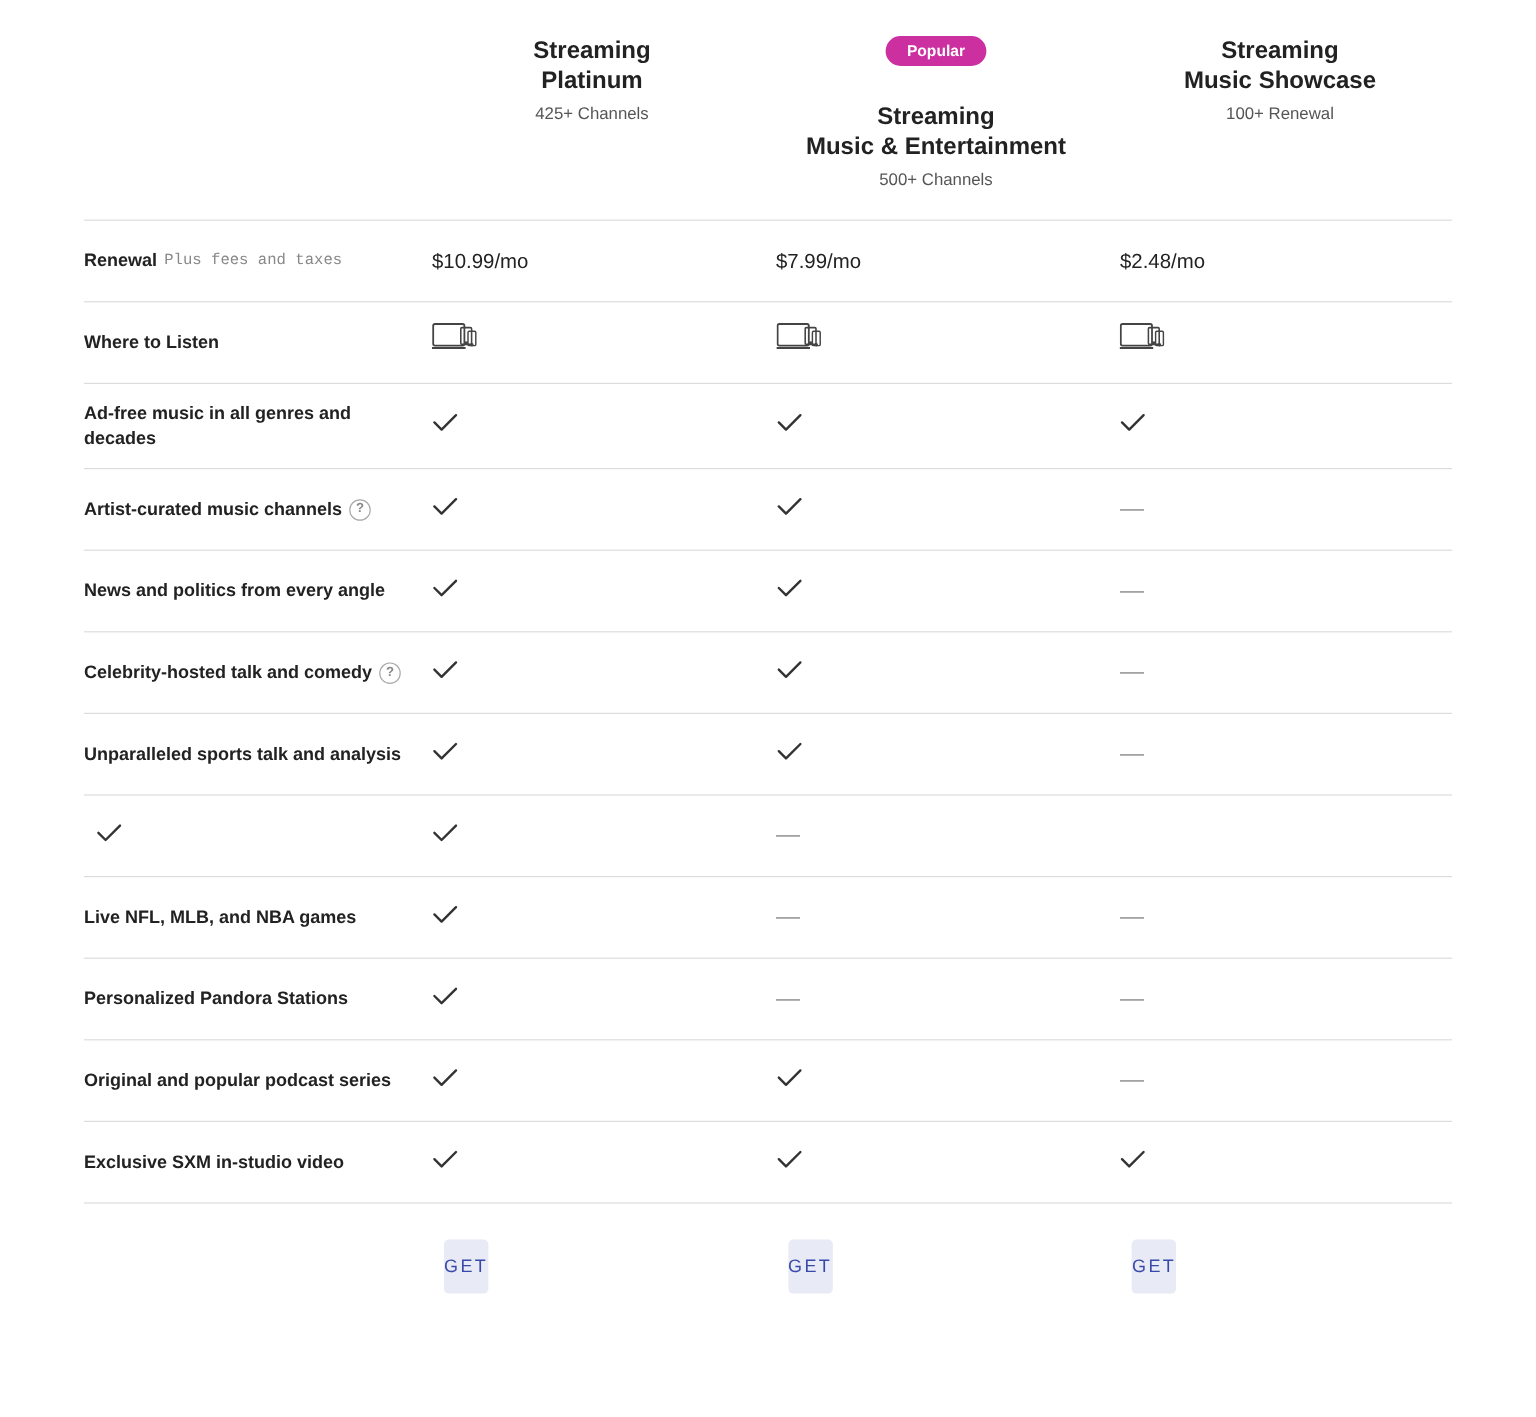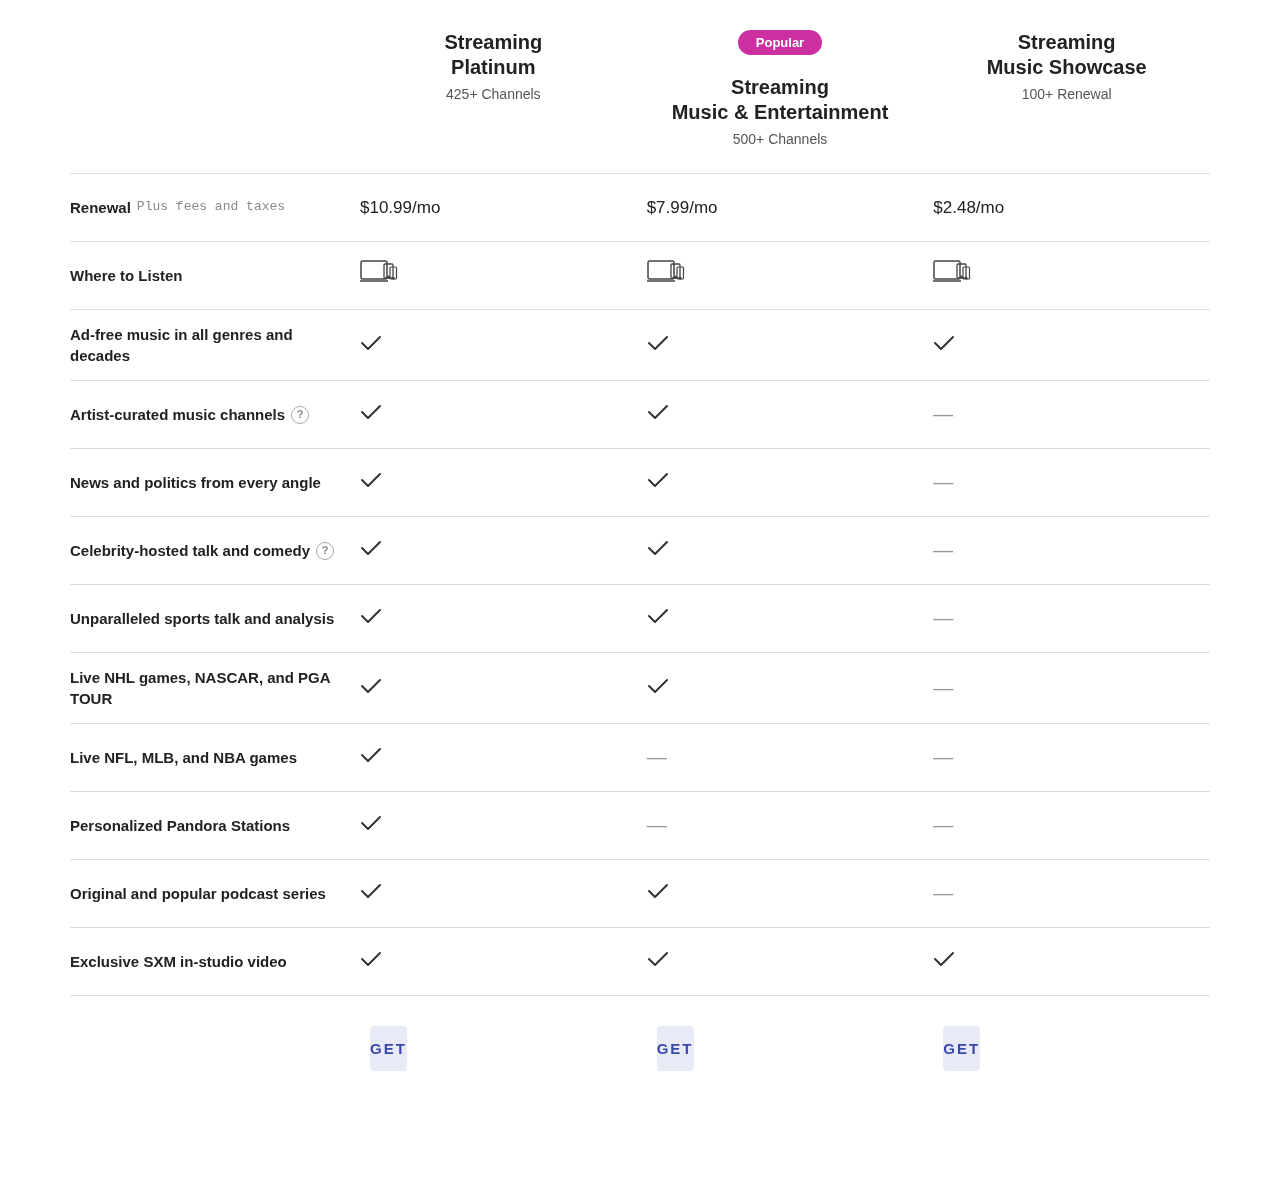--- a/index.html
+++ b/index.html
@@ -27,21 +27,21 @@
       position: relative;
     }
     .popular-badge {
       display: inline-block;
       background: #cc2fa0;
       color: #fff;
       font-size: 13px;
       font-weight: 700;
       padding: 5px 18px;
       border-radius: 20px;
-      margin-bottom: 20px;
+      margin-bottom: 30px;
     }
     .plan-title {
       font-size: 20px;
       font-weight: 700;
       line-height: 1.25;
       margin-bottom: 6px;
     }
     .plan-channels {
       font-size: 14px;
       color: #555;
@@ -111,21 +111,21 @@
       grid-template-columns: 280px 1fr 1fr 1fr;
       padding: 30px 0 10px;
     }
     .get-button {
       margin: 0 20px;
       background: #e8eaf6;
       color: #3949ab;
       border: none;
       padding: 14px 0;
       font-size: 15px;
-      font-weight: 700;
+      font-weight: 400;
       letter-spacing: 2px;
       cursor: pointer;
       border-radius: 4px;
       text-align: center;
     }
     .btn-empty {}
     
     .devices-svg svg {
       stroke: #444;
       fill: none;
@@ -309,24 +309,20 @@
     </svg>
   </span></div>
     <div class="row-cell"><span class="checkmark">
     <svg width="22" height="18" viewBox="0 0 22 18" fill="none" xmlns="http://www.w3.org/2000/svg">
       <polyline points="2,9 8,15 20,3" stroke="#333" stroke-width="2" fill="none" stroke-linecap="round" stroke-linejoin="round"></polyline>
     </svg>
   </span></div>
     <div class="row-cell"><span class="dash">—</span></div>
   </div>
       <div class="data-row">
-    <div class="row-label">
-      <span>Live NHL games, NASCAR, and PGA TOUR</span>
-
-    </div>
     <div class="row-cell"><span class="checkmark">
     <svg width="22" height="18" viewBox="0 0 22 18" fill="none" xmlns="http://www.w3.org/2000/svg">
       <polyline points="2,9 8,15 20,3" stroke="#333" stroke-width="2" fill="none" stroke-linecap="round" stroke-linejoin="round"></polyline>
     </svg>
   </span></div>
     <div class="row-cell"><span class="checkmark">
     <svg width="22" height="18" viewBox="0 0 22 18" fill="none" xmlns="http://www.w3.org/2000/svg">
       <polyline points="2,9 8,15 20,3" stroke="#333" stroke-width="2" fill="none" stroke-linecap="round" stroke-linejoin="round"></polyline>
     </svg>
   </span></div>

